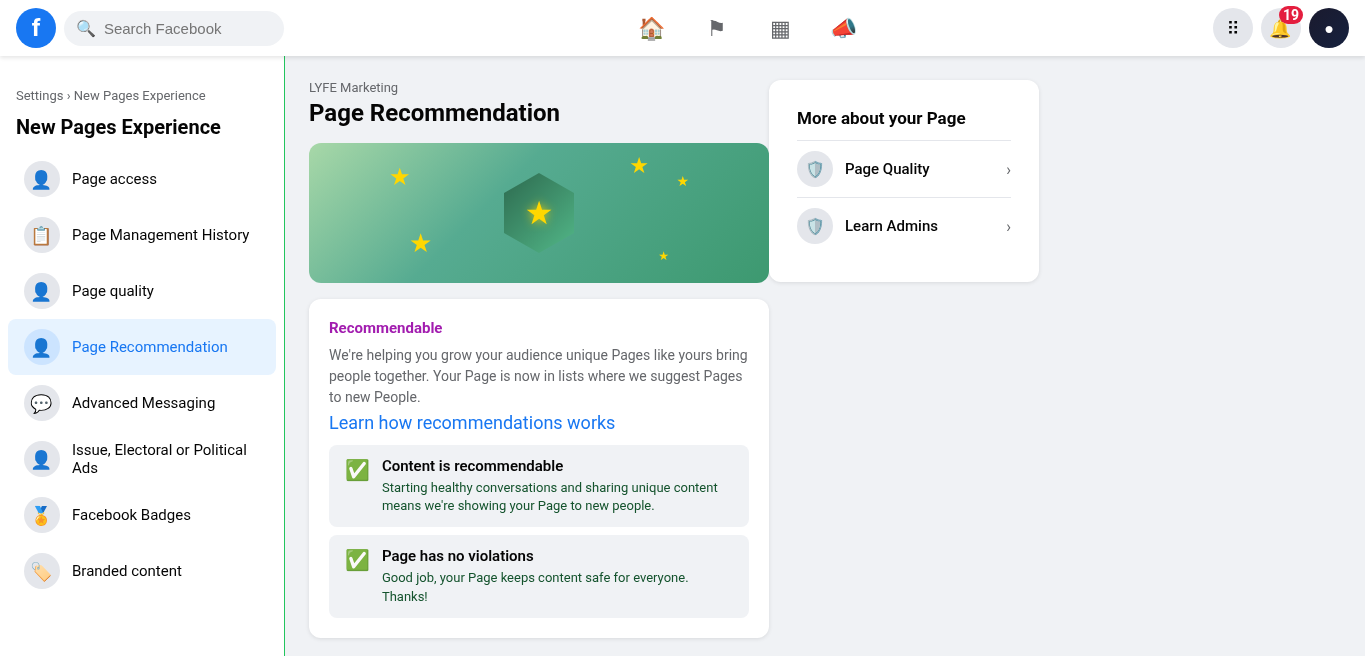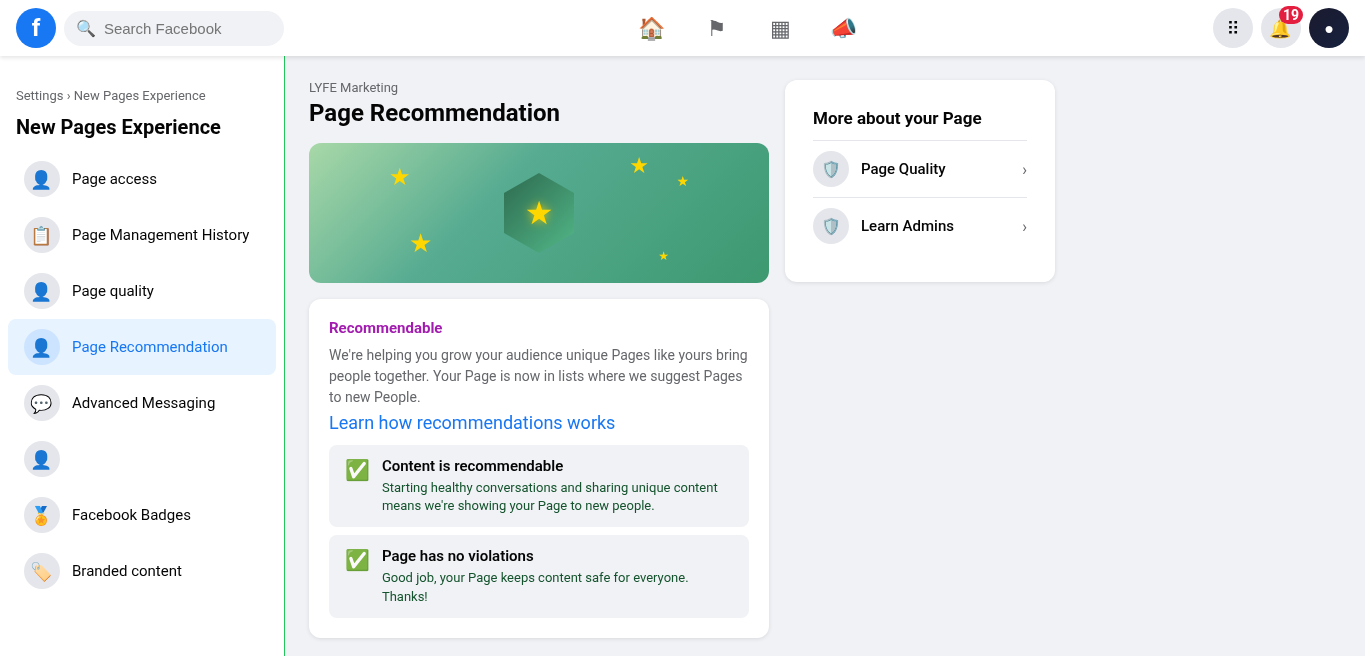--- a/index.html
+++ b/index.html
@@ -130,21 +130,20 @@
     .sidebar-item.active .sidebar-item-icon {
       background: #cce4ff;
     }
 
     
     .main-content {
       flex: 1;
       overflow-y: auto;
       padding: 24px;
       display: flex;
-      gap: 16px;
       align-items: flex-start;
     }
 
     .content-area {
       flex: 1;
       max-width: 460px;
     }
 
     .page-brand {
       font-size: 13px;
@@ -343,20 +342,21 @@
     <div class="sidebar-item active">
       <div class="sidebar-item-icon">👤</div>
       <span>Page Recommendation</span>
     </div>
     <div class="sidebar-item">
       <div class="sidebar-item-icon">💬</div>
       <span>Advanced Messaging</span>
     </div>
     <div class="sidebar-item">
       <div class="sidebar-item-icon">👤</div>
+      <span>Issue, Electoral or Political Ads</span>
     </div>
     <div class="sidebar-item">
       <div class="sidebar-item-icon">🏅</div>
       <span>Facebook Badges</span>
     </div>
     <div class="sidebar-item">
       <div class="sidebar-item-icon">🏷️</div>
       <span>Branded content</span>
     </div>
   </aside>

